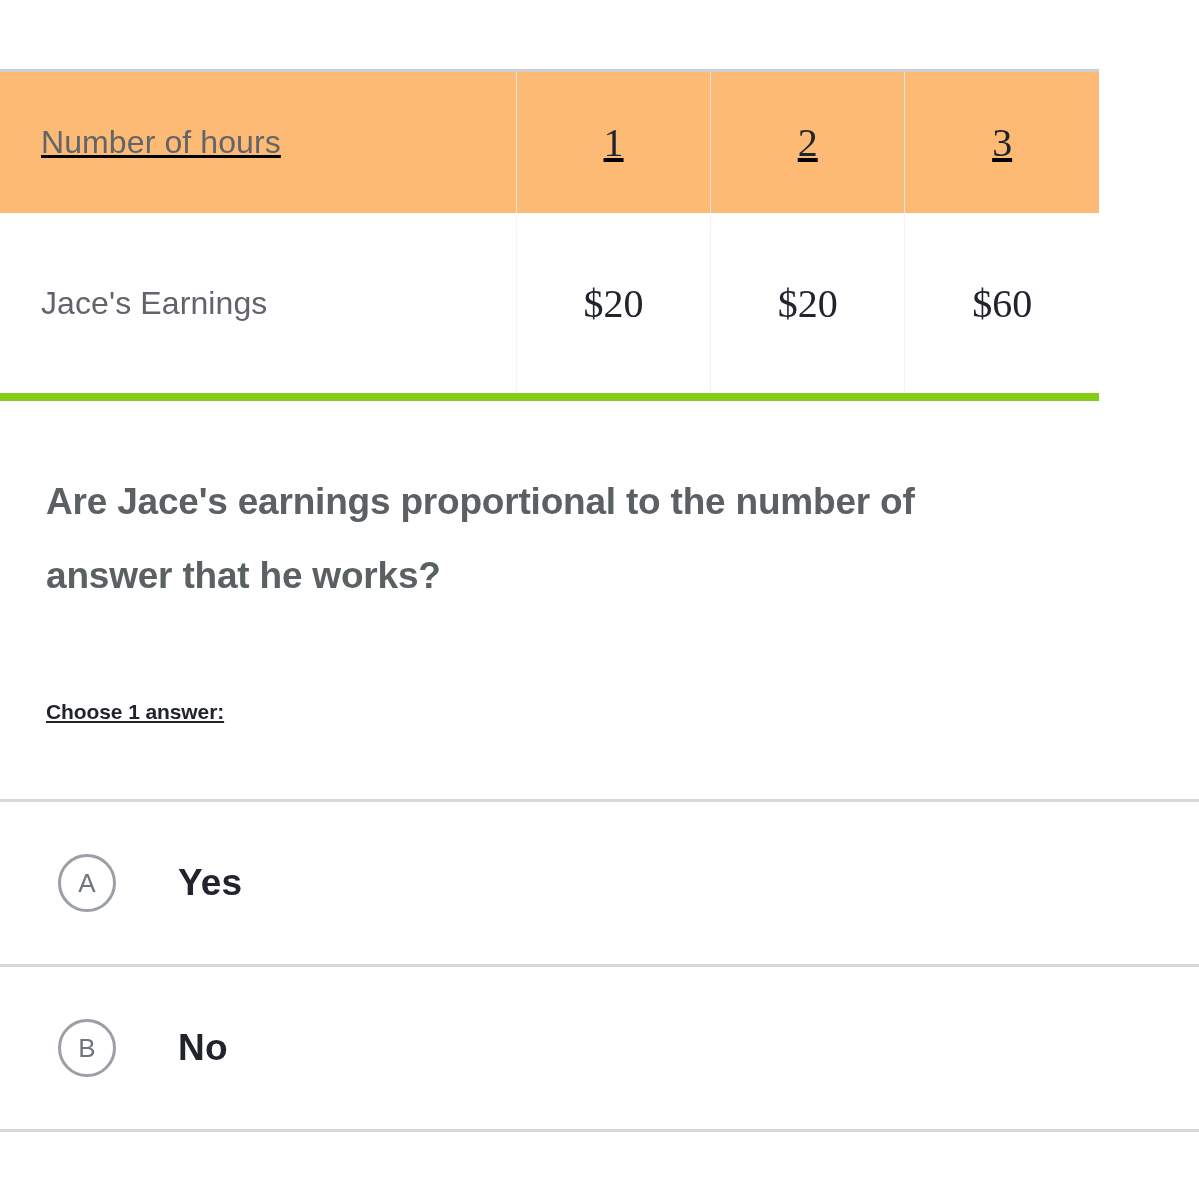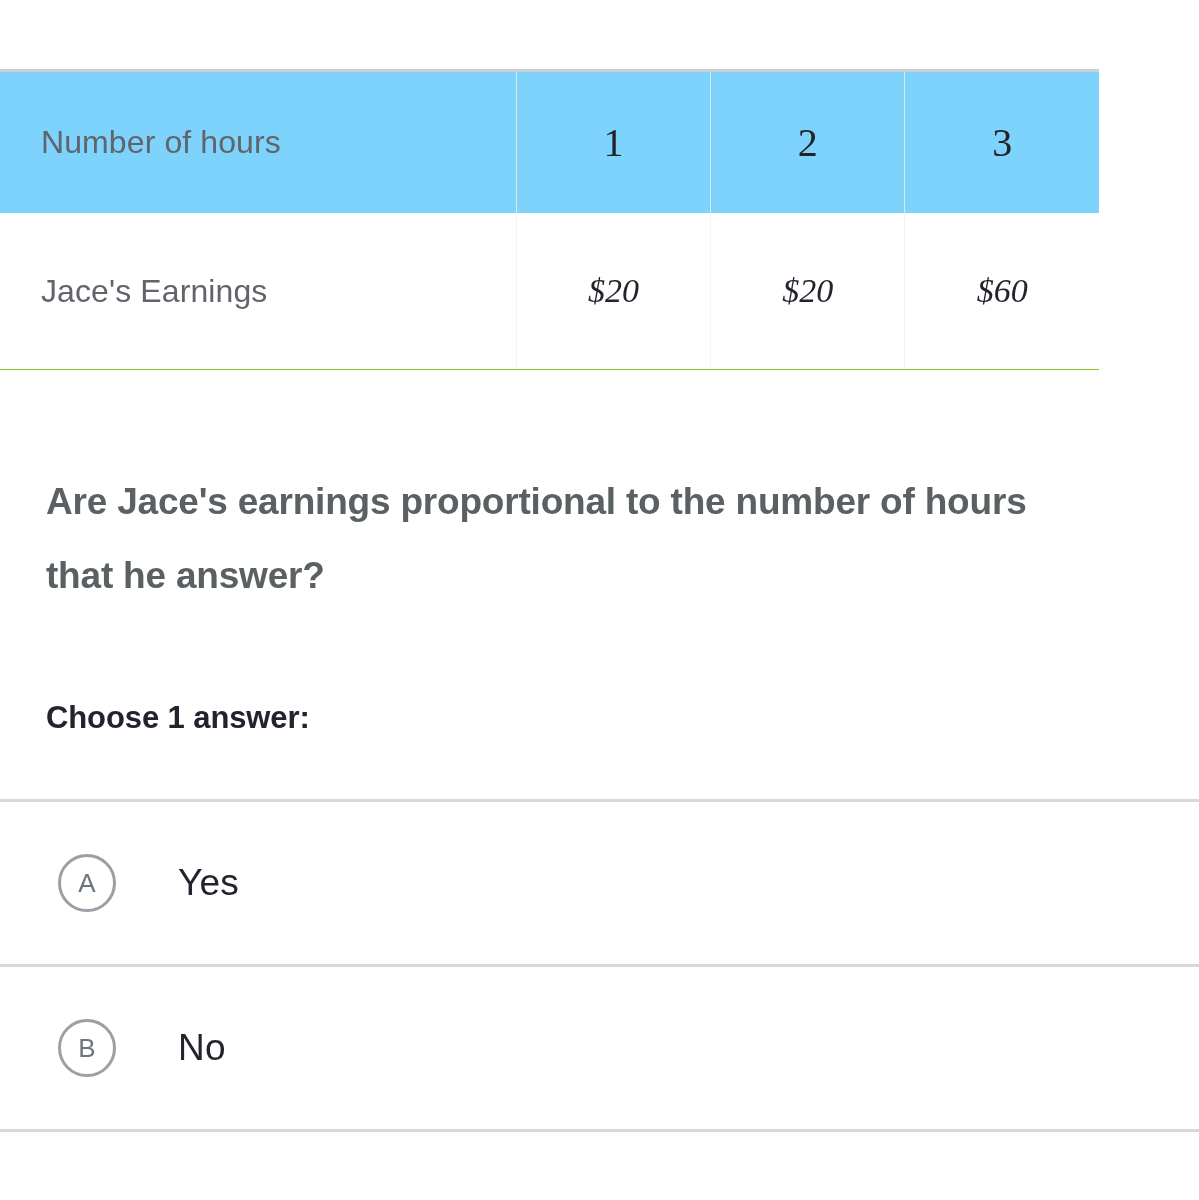--- a/index.html
+++ b/index.html
@@ -25,38 +25,39 @@
   }
   table.data-table {
     border-collapse: collapse;
     width: 1099px;
     table-layout: fixed;
   }
   table.data-table .col-label { width: 516px; }
   table.data-table .col-v { width: 194px; }
 
   table.data-table thead tr {
-    background: #7dd3fc;
+    background: #fdba74;
+    text-decoration: underline;
   }
   table.data-table thead th {
     border-top: 3px solid #cdcfd6;
     border-bottom: none;
     padding: 0;
     height: 141px;
     vertical-align: middle;
     font-weight: 400;
   }
   table.data-table thead th + th {
     border-left: 1px solid #e4e4e4;
   }
   table.data-table tbody td {
-    padding: 4px;
+    padding: 16px;
     height: 148px;
     vertical-align: middle;
-    border-bottom: 1px solid #84cc16;
+    border-bottom: 8px solid #84cc16;
   }
   table.data-table tbody td + td {
     border-left: 1px solid #f4f4f4;
   }
 
   .row-label {
     text-align: left;
     padding-left: 41px !important;
     font-size: 32px;
     color: #61656b;
@@ -66,47 +67,47 @@
   }
   .num-cell {
     text-align: center;
     font-family: "Liberation Serif", serif;
     font-size: 40px;
     color: #21242c;
   }
   .money-cell {
     text-align: center;
     font-family: "Liberation Serif", serif;
-    font-size: 34px;
-    color: #21242c;
-    font-style: italic;
+    font-size: 40px;
+    color: #21242c;
   }
 
   
   .question {
     position: absolute;
     left: 46px;
     top: 465px;
     width: 1000px;
     font-size: 37px;
     line-height: 74px;
     font-weight: bold;
     color: #5b6063;
     letter-spacing: -0.2px;
   }
 
   
   .choose-prompt {
     position: absolute;
     left: 46px;
     top: 700px;
-    font-size: 31px;
+    font-size: 21px;
     font-weight: bold;
     color: #21242c;
     letter-spacing: -0.1px;
+    text-decoration: underline;
   }
 
   
   .answers {
     position: absolute;
     left: 0;
     top: 799px;
     width: 1199px;
   }
   .divider {
@@ -133,21 +134,21 @@
     justify-content: center;
     font-size: 26px;
     color: #6f757c;
     font-weight: 400;
     box-sizing: border-box;
   }
   .answer-text {
     margin-left: 62px;
     font-size: 37px;
     color: #21242c;
-    font-weight: 400;
+    font-weight: 700;
     letter-spacing: .2px;
   }
 </style>
 </head>
 <body>
 
 <div class="table-wrap">
   <table class="data-table">
     <colgroup>
       <col class="col-label">
@@ -167,21 +168,21 @@
       <tr>
         <td class="row-label">Jace's Earnings</td>
         <td class="money-cell">$20</td>
         <td class="money-cell">$20</td>
         <td class="money-cell">$60</td>
       </tr>
     </tbody>
   </table>
 </div>
 
-<div class="question">Are Jace's earnings proportional to the number of hours that he answer?</div>
+<div class="question">Are Jace's earnings proportional to the number of answer that he works?</div>
 
 <div class="choose-prompt">Choose 1 answer:</div>
 
 <div class="answers">
 
   <div class="divider"></div>
 
   <div class="answer-row">
     <div class="bubble">
       <span>A</span>

